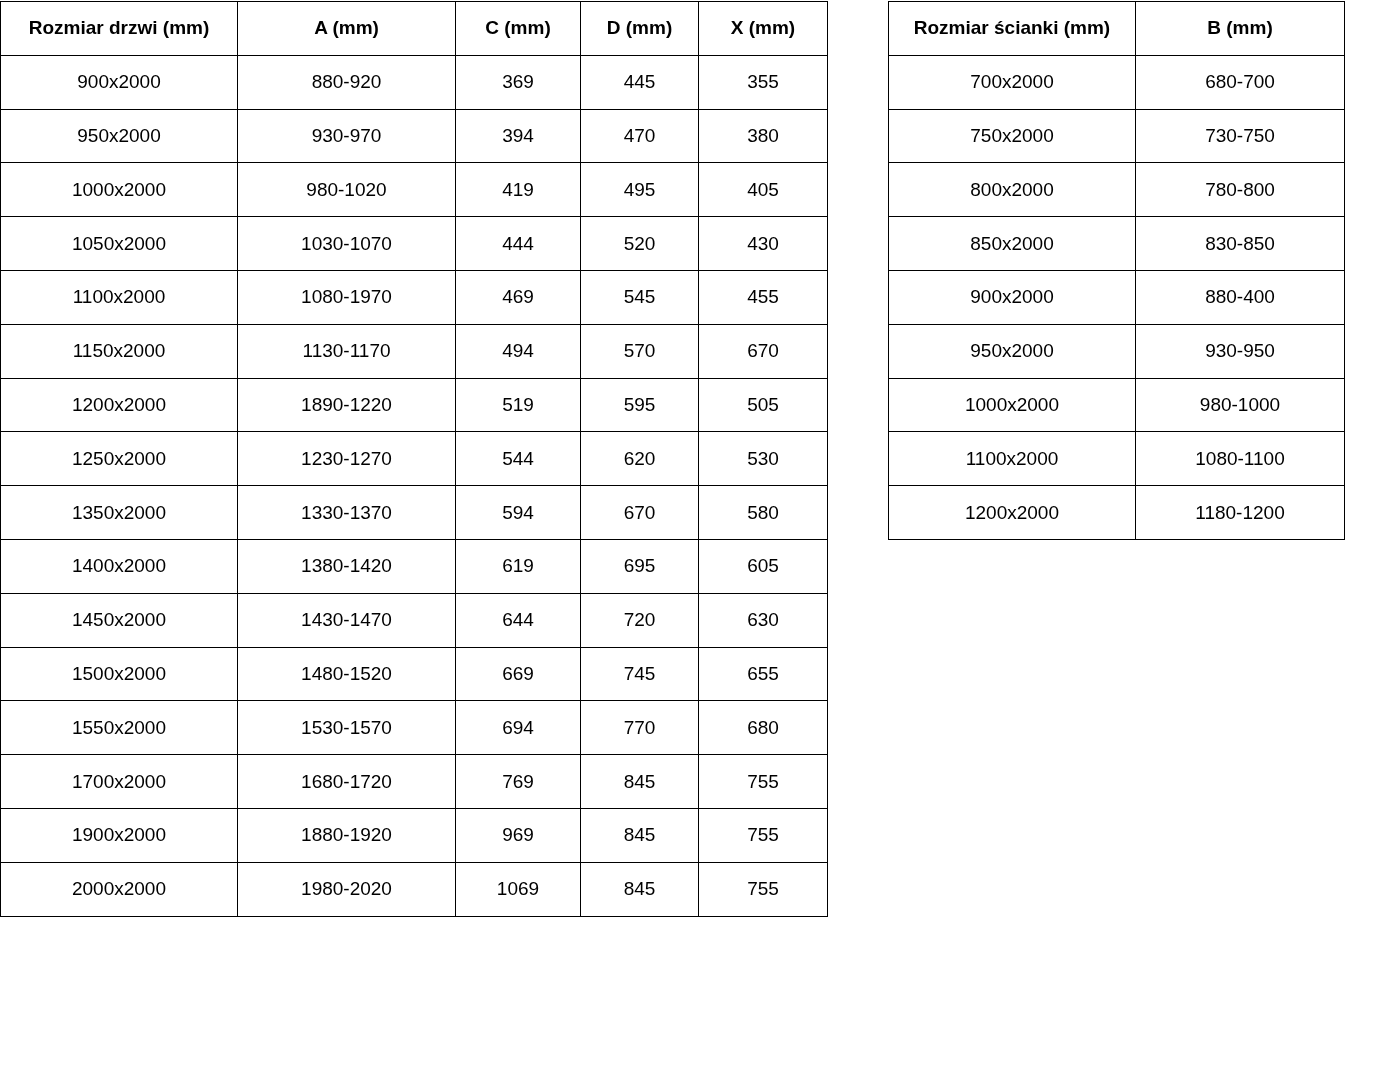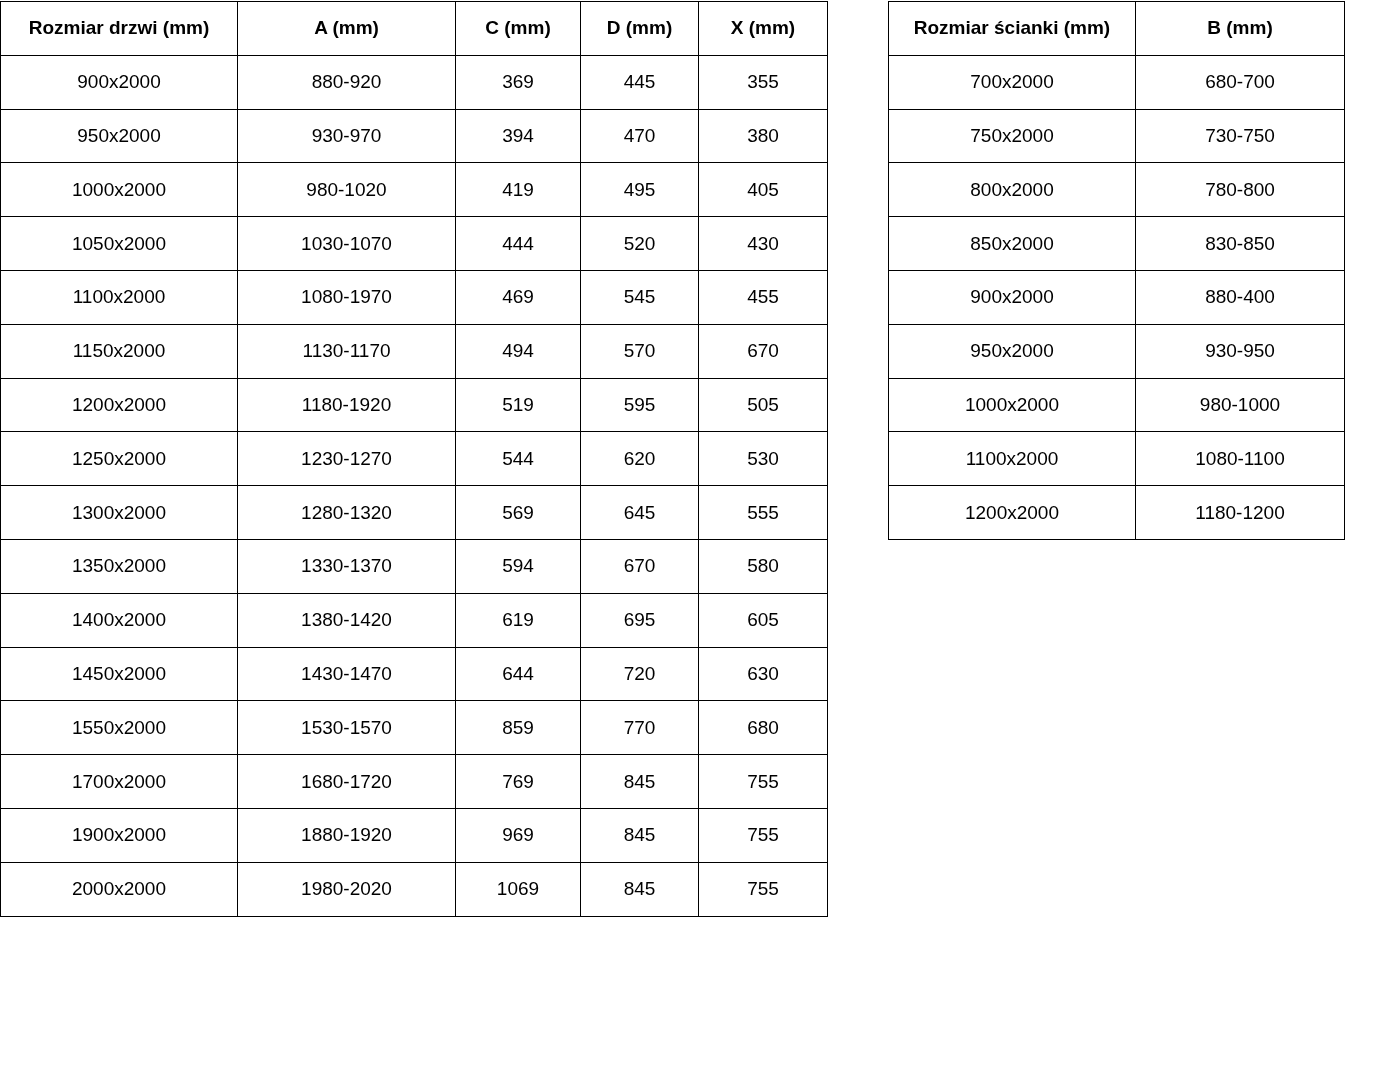--- a/index.html
+++ b/index.html
@@ -121,40 +121,33 @@
         </tr>
         <tr>
           <td>1150x2000</td>
           <td>1130-1170</td>
           <td>494</td>
           <td>570</td>
           <td>670</td>
         </tr>
         <tr>
           <td>1200x2000</td>
-          <td>1180-1920</td>
+          <td>1890-1220</td>
           <td>519</td>
           <td>595</td>
           <td>505</td>
         </tr>
         <tr>
           <td>1250x2000</td>
           <td>1230-1270</td>
           <td>544</td>
           <td>620</td>
           <td>530</td>
         </tr>
         <tr>
-          <td>1300x2000</td>
-          <td>1280-1320</td>
-          <td>569</td>
-          <td>645</td>
-          <td>555</td>
-        </tr>
-        <tr>
           <td>1350x2000</td>
           <td>1330-1370</td>
           <td>594</td>
           <td>670</td>
           <td>580</td>
         </tr>
         <tr>
           <td>1400x2000</td>
           <td>1380-1420</td>
           <td>619</td>
@@ -162,23 +155,30 @@
           <td>605</td>
         </tr>
         <tr>
           <td>1450x2000</td>
           <td>1430-1470</td>
           <td>644</td>
           <td>720</td>
           <td>630</td>
         </tr>
         <tr>
+          <td>1500x2000</td>
+          <td>1480-1520</td>
+          <td>669</td>
+          <td>745</td>
+          <td>655</td>
+        </tr>
+        <tr>
           <td>1550x2000</td>
           <td>1530-1570</td>
-          <td>859</td>
+          <td>694</td>
           <td>770</td>
           <td>680</td>
         </tr>
         <tr>
           <td>1700x2000</td>
           <td>1680-1720</td>
           <td>769</td>
           <td>845</td>
           <td>755</td>
         </tr>

